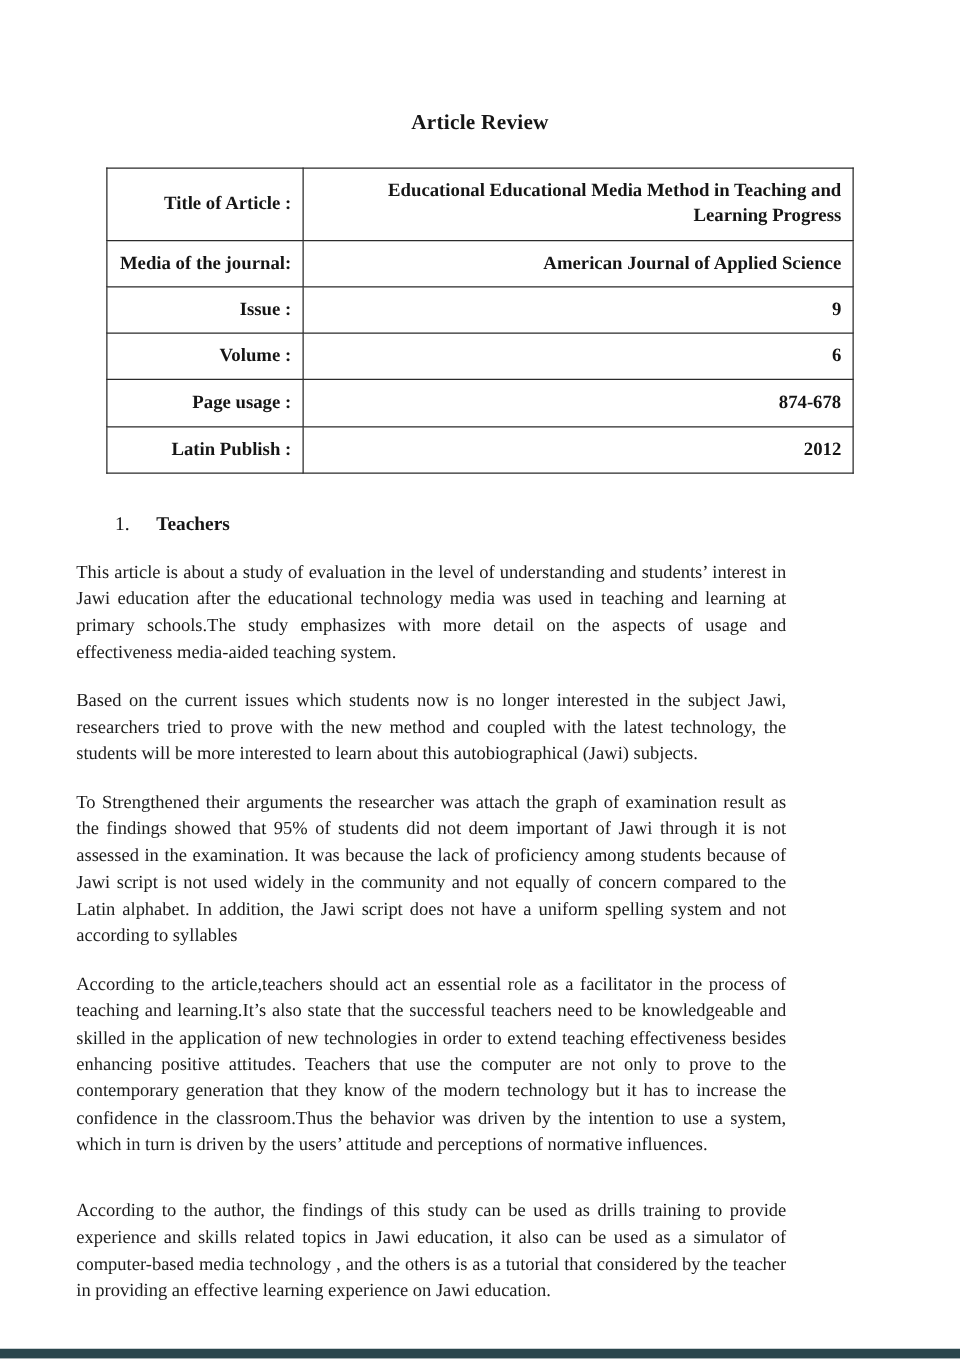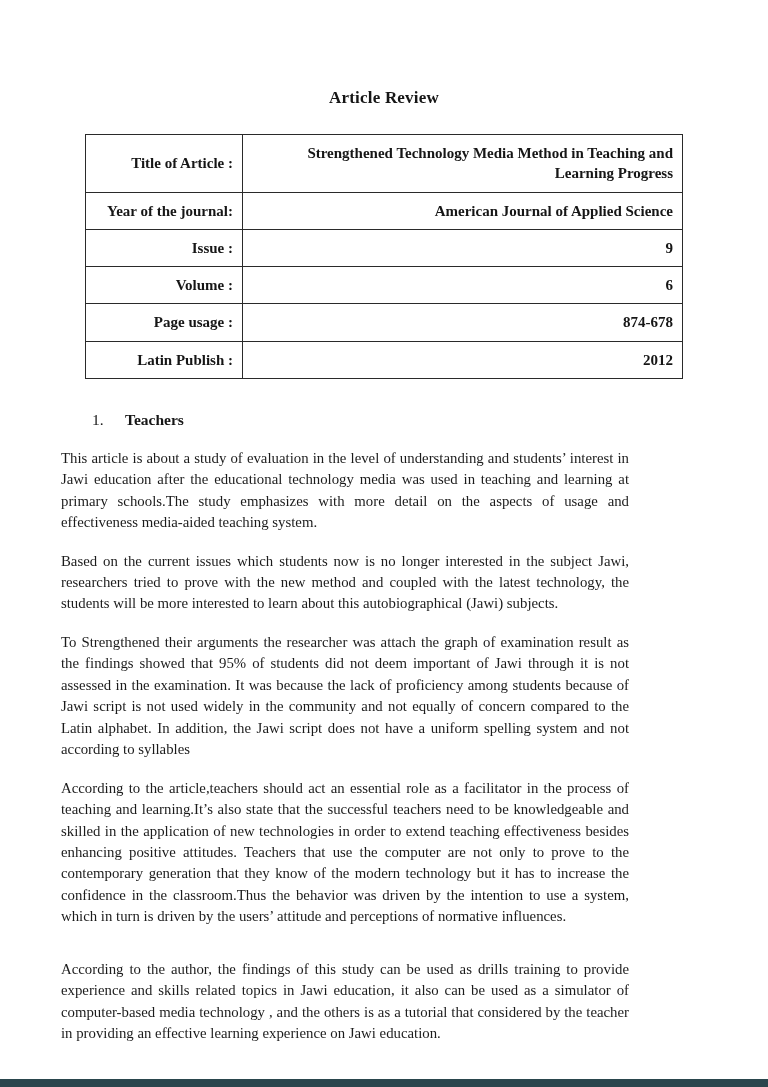--- a/index.html
+++ b/index.html
@@ -74,24 +74,24 @@
 <body>
 
 <div class="page">
 
   <h1 class="doc-title">Article Review</h1>
 
   <table class="review-table">
     <tbody>
       <tr>
         <td class="label">Title of Article :</td>
-        <td class="value">Strengthened Technology Media Method in Teaching and Learning Progress</td>
+        <td class="value">Educational Educational Media Method in Teaching and Learning Progress</td>
       </tr>
       <tr>
-        <td class="label">Year of the journal:</td>
+        <td class="label">Media of the journal:</td>
         <td class="value">American Journal of Applied Science</td>
       </tr>
       <tr>
         <td class="label">Issue :</td>
         <td class="value">9</td>
       </tr>
       <tr>
         <td class="label">Volume :</td>
         <td class="value">6</td>
       </tr>

